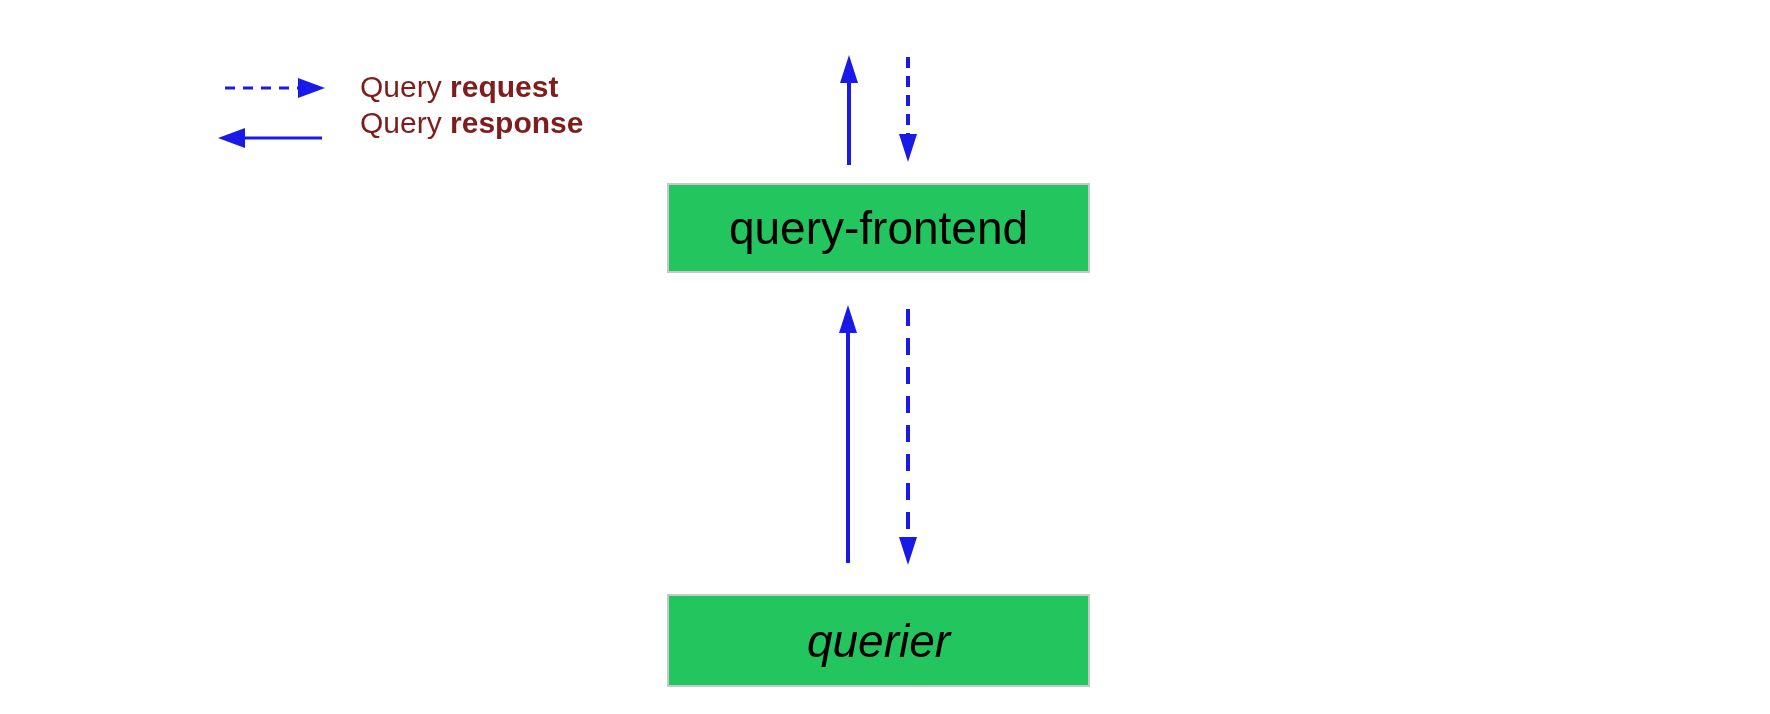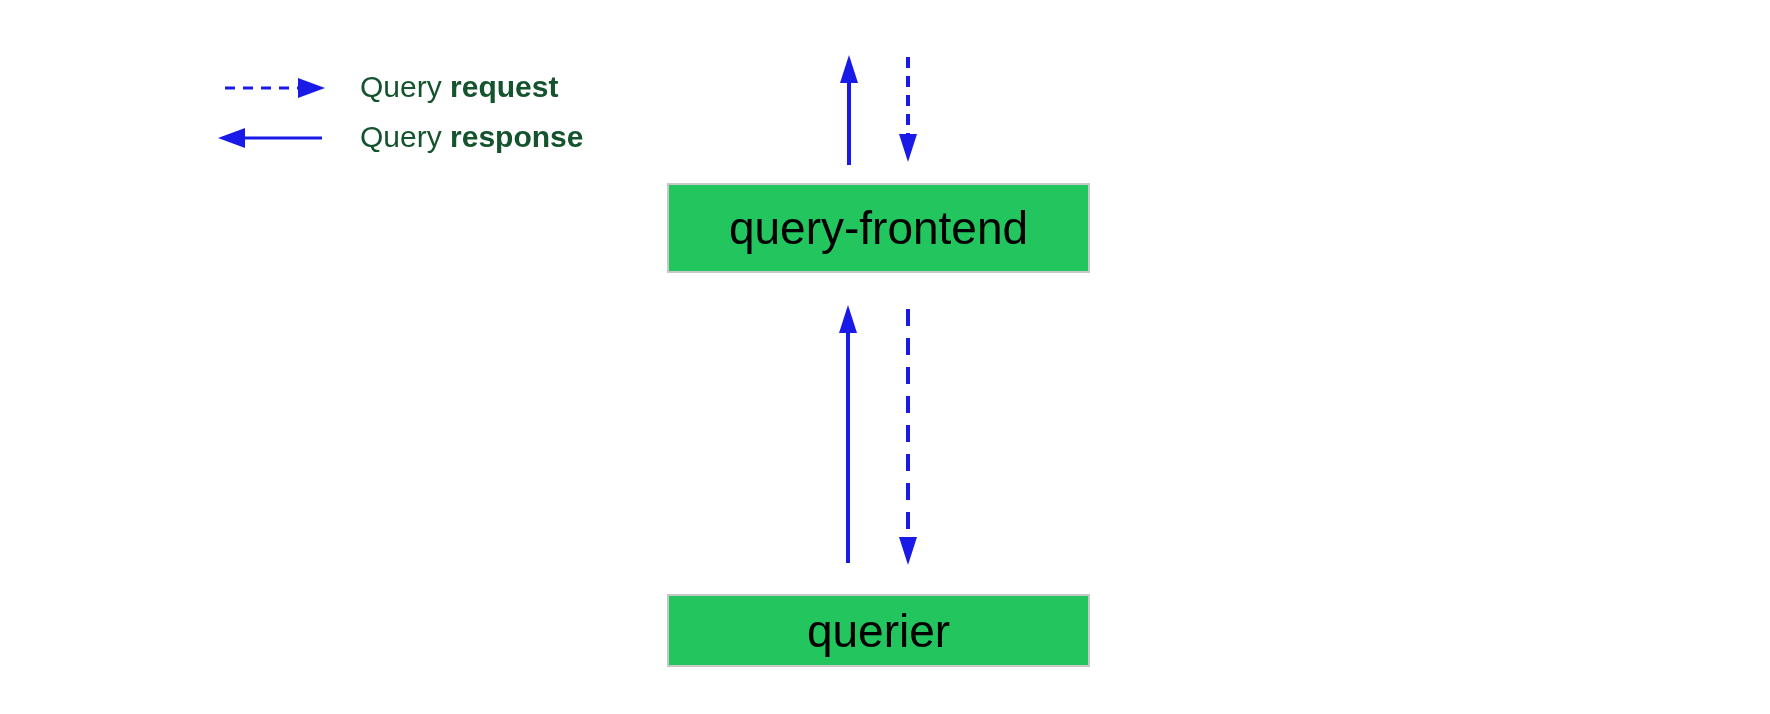--- a/index.html
+++ b/index.html
@@ -24,43 +24,43 @@
     height: 32px;
   }
   .legend-arrow.row1 { top: 72px; }
   .legend-arrow.row2 { top: 122px; }
   .legend-label {
     position: absolute;
     left: 360px;
     height: 32px;
     line-height: 32px;
     font-size: 30px;
-    color: #14532d;
+    color: #7f1d1d;
     white-space: nowrap;
   }
   .legend-label.row1 { top: 71px; }
-  .legend-label.row2 { top: 121px; }
+  .legend-label.row2 { top: 107px; }
   .legend-label b { font-weight: bold; }
 
   
   .node {
     position: absolute;
     left: 667px;
     width: 423px;
     background: #22c55e;
     border: 2px solid #c8c8c8;
     box-sizing: border-box;
     display: flex;
     align-items: center;
     justify-content: center;
     font-size: 46px;
     color: #000000;
   }
   .node.frontend { top: 183px; height: 90px; }
-  .node.querier  { top: 594px; height: 73px; }
+  .node.querier  { top: 594px; height: 93px; font-style: italic; }
 
   
   .edge {
     position: absolute;
     width: 30px;
   }
   .edge.top-solid  { left: 834px; top: 50px;  height: 118px; }
   .edge.top-dashed { left: 893px; top: 50px;  height: 118px; }
   .edge.mid-solid  { left: 833px; top: 300px; height: 266px; }
   .edge.mid-dashed { left: 893px; top: 300px; height: 266px; }

